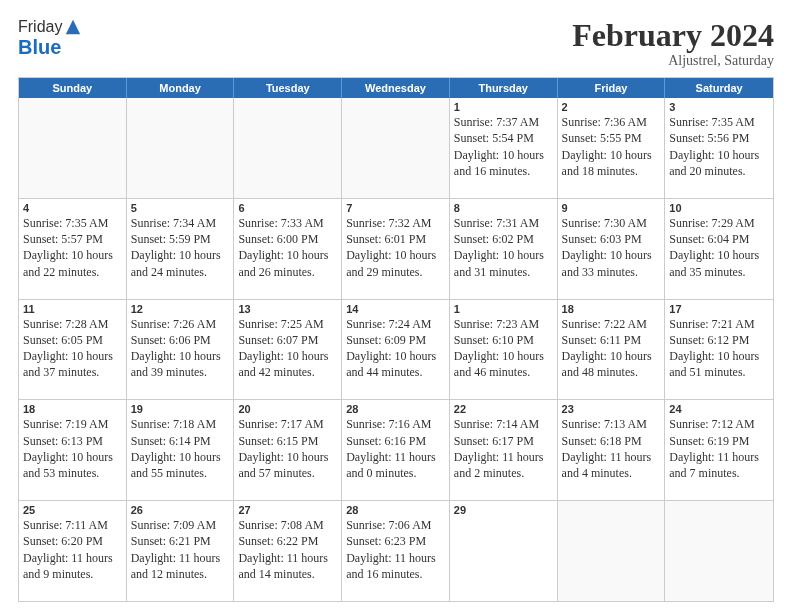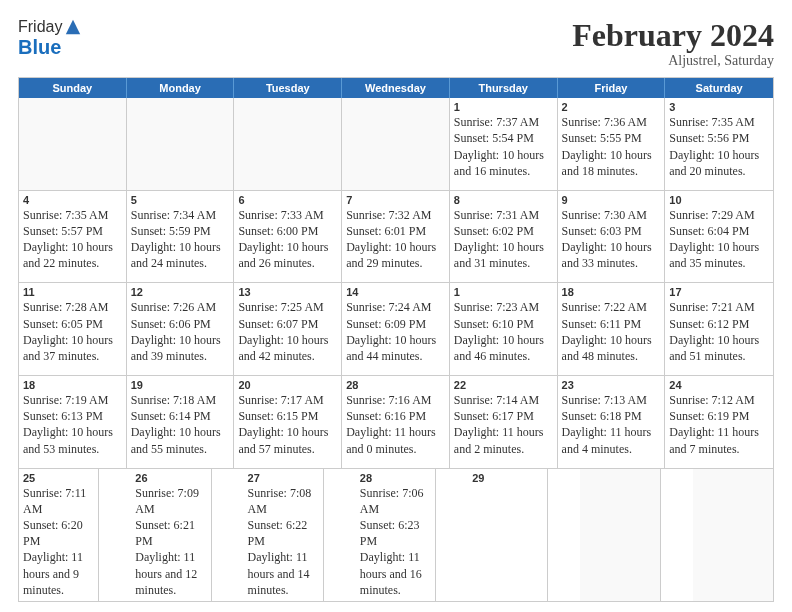--- a/index.html
+++ b/index.html
@@ -72,21 +72,21 @@
       flex: 1;
       display: flex;
       flex-direction: column;
     }
     .cal-row {
       display: grid;
       grid-template-columns: repeat(7, 1fr);
       flex: 1;
       border-bottom: 1px solid #ccc;
     }
-    .cal-row:last-child { border-bottom: none; gap: 32px; }
+    .cal-row:last-child { border-bottom: none; }
     .cal-cell {
       border-right: 1px solid #ccc;
       padding: 3px 4px;
       font-size: 8.5px;
       color: #333;
       vertical-align: top;
       min-height: 0;
       background: #fff;
     }
     .cal-cell:last-child { border-right: none; }

